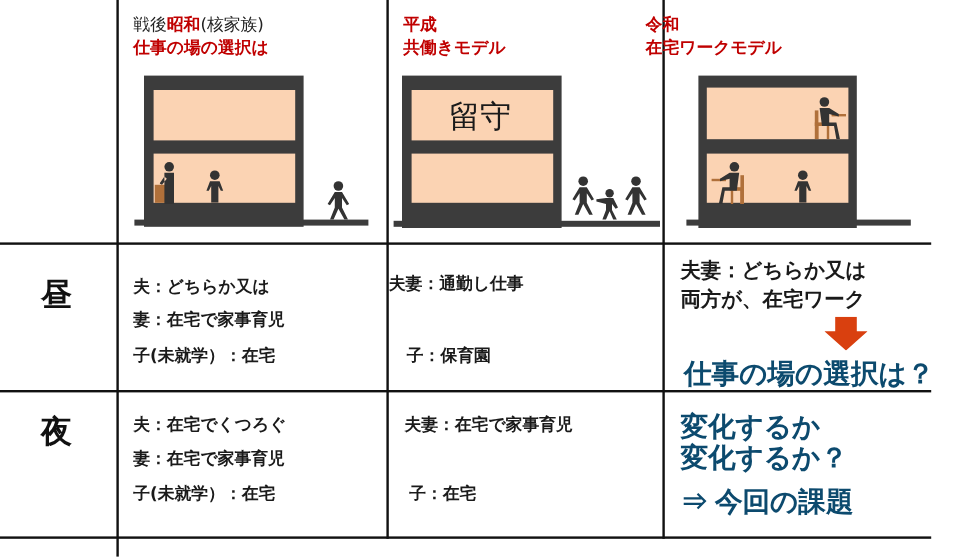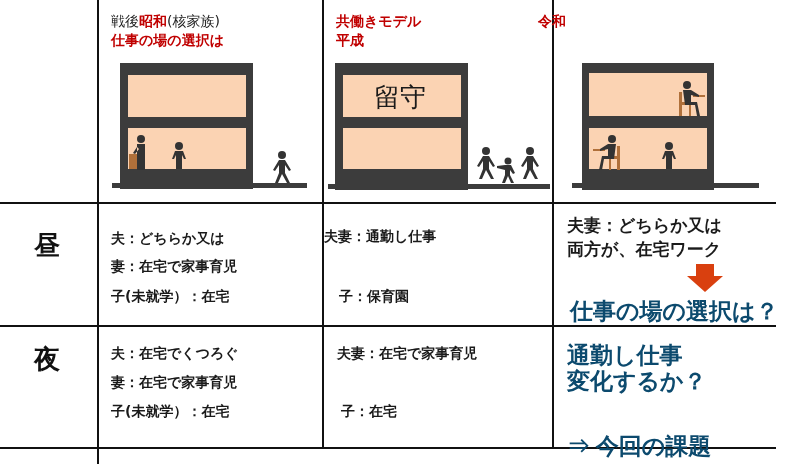--- a/index.html
+++ b/index.html
@@ -55,22 +55,22 @@
       <path d="M4 10 h8 l3 8 h-2 l-2 -4 v14 h-6 v-14 l-2 4 h-2 z" fill="#333"></path>
     </svg>
 
   <svg class="fig" style="left:270px; top:150px;" width="24" height="34" viewBox="0 0 24 34">
       <circle cx="12" cy="5" r="4" fill="#333"></circle>
       <path d="M9 10 h6 l6 10 l-2 1 l-4 -6 v8 l5 10 h-3 l-5 -9 l-4 9 h-3 l4 -10 v-8 l-4 6 l-2 -1 z" fill="#333"></path>
     </svg>
 </div>
 
 <div class="abs hdr red" style="left:336px; top:12px;">
+  <div>平成</div>
   <div>共働きモデル</div>
-  <div>平成</div>
 </div>
 
 <div>
   <div class="ground" style="left:328px; top:184px; width:222px;"></div>
   <div class="house" style="left:335px; top:63px; width:133px; height:127px;"></div>
   <div class="room" style="left:343px; top:75px; width:118px; height:42px;"></div>
   <div class="room" style="left:343px; top:128px; width:118px; height:41px;"></div>
   <div class="rusu" style="left:374px; top:80px;">留守</div>
 
   <svg class="fig" style="left:472px; top:146px;" width="78" height="40" viewBox="0 0 78 40">
@@ -78,20 +78,21 @@
       <path d="M11 10 h6 l6 10 l-2 1 l-4 -6 v8 l5 10 h-3 l-5 -9 l-4 9 h-3 l4 -10 v-8 l-4 6 l-2 -1 z" fill="#333"></path>
       <circle cx="36" cy="15" r="3.5" fill="#333"></circle>
       <path d="M33 19 h6 l4 8 l-2 1 l-3 -4 v5 l4 8 h-3 l-3 -7 l-3 7 h-3 l3 -8 v-5 l-8 -2 l0 -2 z" fill="#333"></path>
       <circle cx="58" cy="5" r="4" fill="#333"></circle>
       <path d="M55 10 h6 l6 10 l-2 1 l-4 -6 v8 l5 10 h-3 l-5 -9 l-4 9 h-3 l4 -10 v-8 l-4 6 l-2 -1 z" fill="#333"></path>
     </svg>
 </div>
 
 <div class="abs hdr red" style="left:538px; top:12px;">
   <div>令和</div>
+  <div>在宅ワークモデル</div>
 </div>
 
 <div>
   <div class="ground" style="left:572px; top:183px; width:187px;"></div>
   <div class="house" style="left:582px; top:63px; width:132px; height:127px;"></div>
   <div class="room" style="left:589px; top:73px; width:118px; height:43px;"></div>
   <div class="room" style="left:589px; top:128px; width:118px; height:41px;"></div>
 
   <svg class="fig" style="left:677px; top:80px;" width="30" height="36" viewBox="0 0 30 36">
       <rect x="2" y="12" width="3" height="24" fill="#b0703a"></rect>
@@ -148,16 +149,16 @@
   <div class="abs cell" style="left:111px; top:374px;">妻：在宅で家事育児</div>
   <div class="abs cell" style="left:111px; top:403px;">子(未就学）：在宅</div>
 </div>
 
 <div>
   <div class="abs cell" style="left:337px; top:345px;">夫妻：在宅で家事育児</div>
   <div class="abs cell" style="left:341px; top:403px;">子：在宅</div>
 </div>
 
 <div>
-  <div class="abs cell redbig" style="left:567px; top:340px;">通勤し仕事</div>
+  <div class="abs cell redbig" style="left:567px; top:340px;">変化するか</div>
   <div class="abs cell redbig" style="left:567px; top:366px;">変化するか？</div>
-  <div class="abs cell redbig" style="left:567px; top:403px;margin-top:28px;">⇒ 今回の課題</div>
+  <div class="abs cell redbig" style="left:567px; top:403px;">⇒ 今回の課題</div>
 </div>
 
 </body></html>

